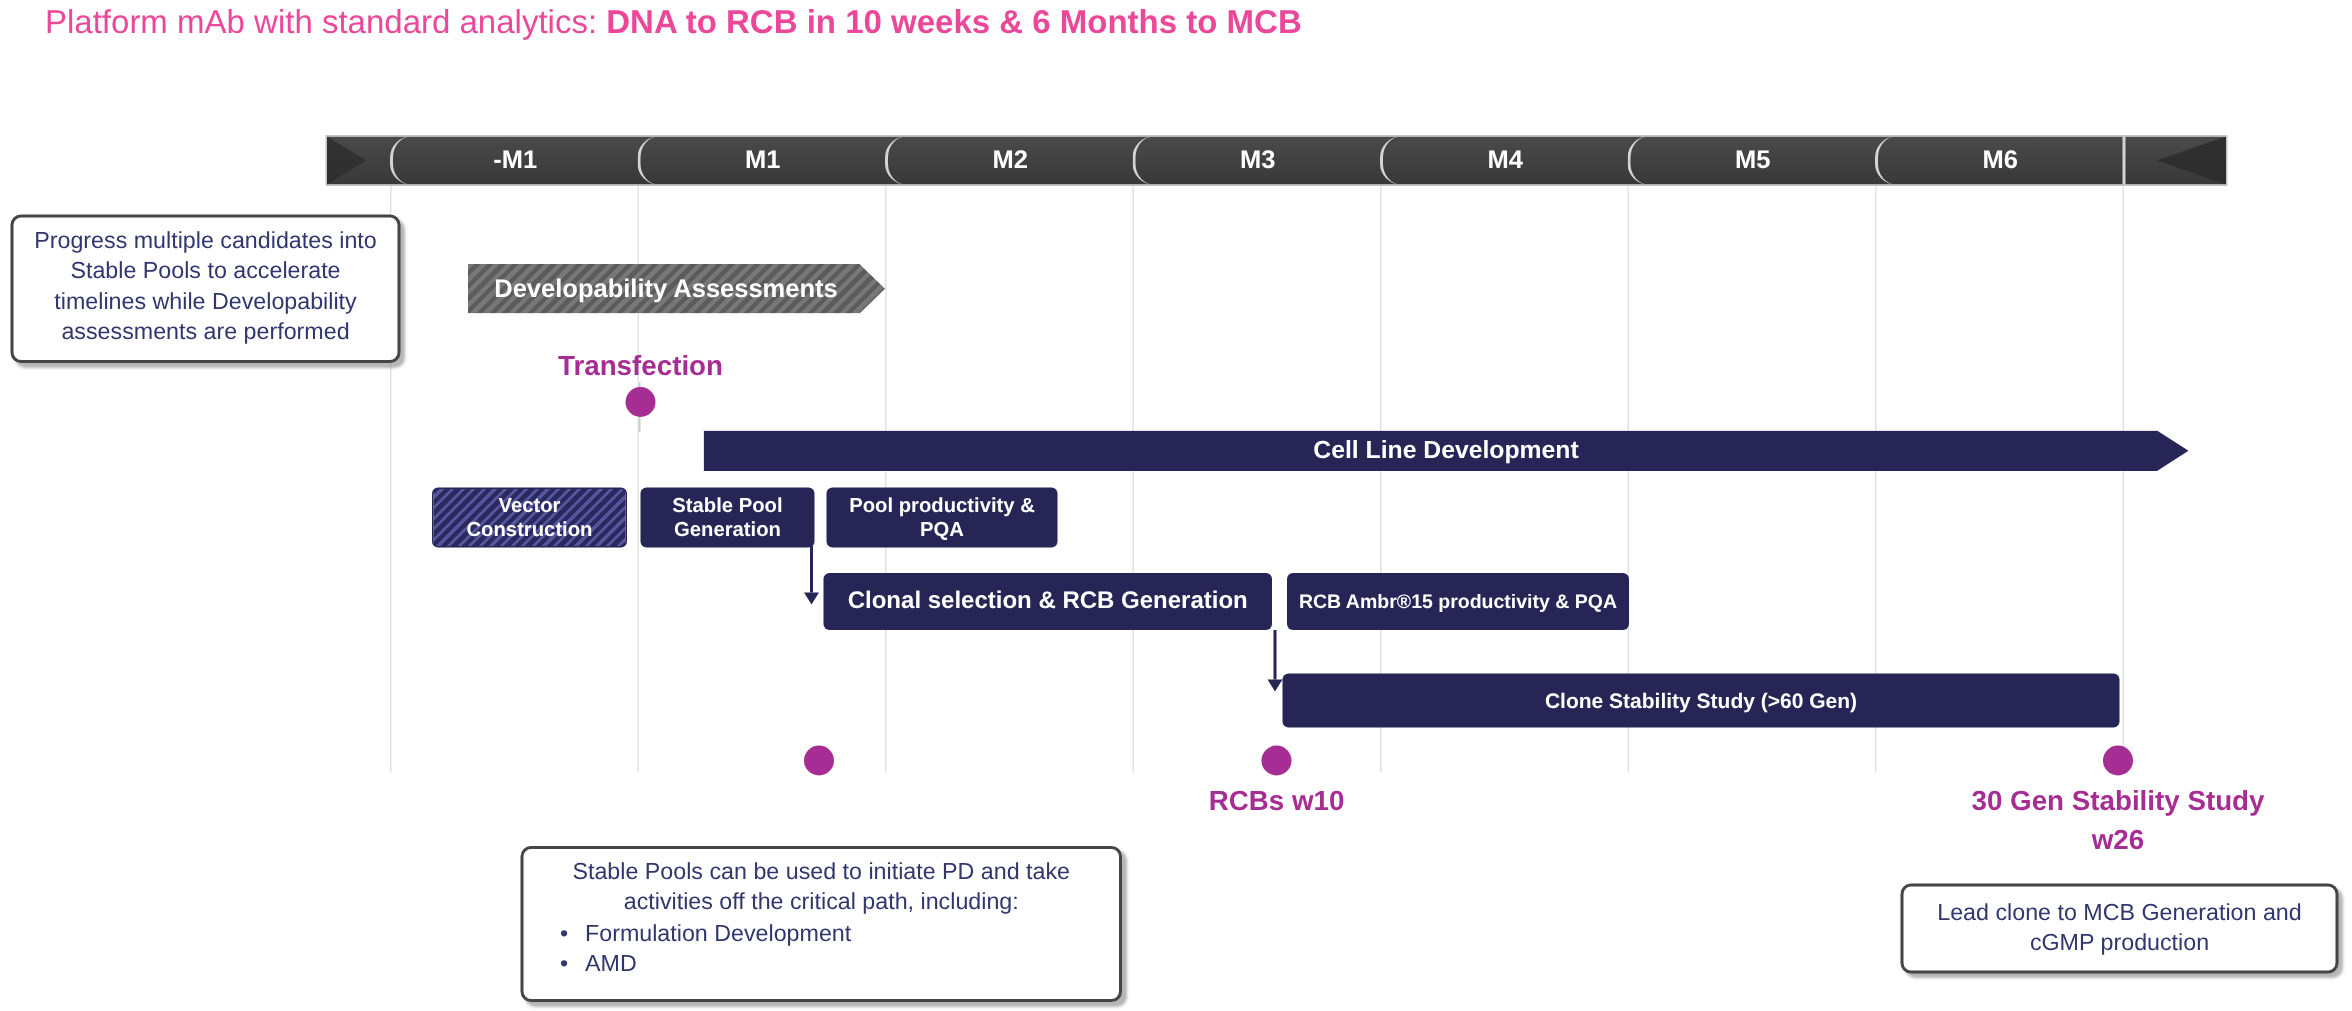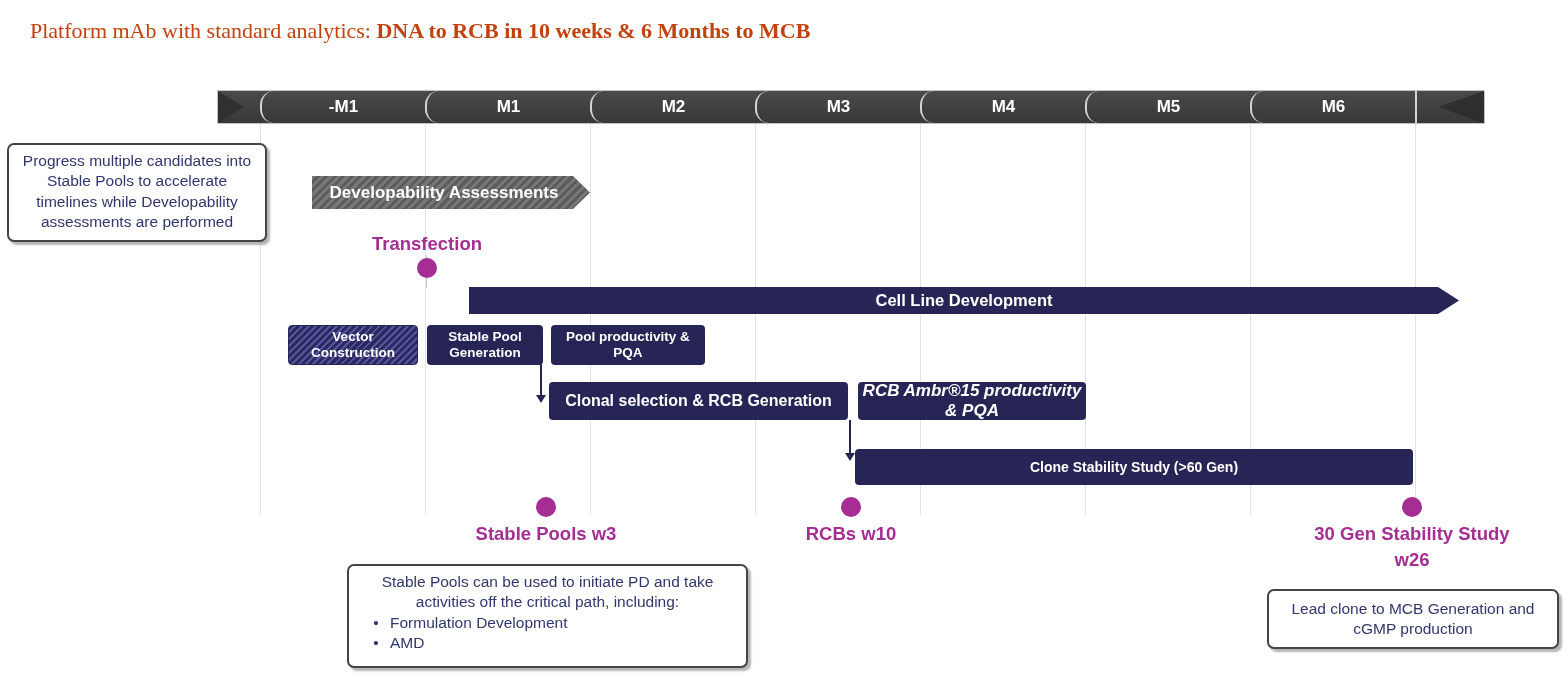--- a/index.html
+++ b/index.html
@@ -1,21 +1,21 @@
 <!DOCTYPE html>
 <html><head>
 <meta charset="utf-8">
 <style>
   * { margin:0; padding:0; box-sizing:border-box; }
   html,body { background:#ffffff; }
   body { font-family:"Liberation Sans","DejaVu Sans",sans-serif; }
   #stage { position:relative; width:1568px; height:674px; background:#ffffff; overflow:hidden; }
 
   
-  .page-title { position:absolute; left:30px; top:18px; font-size:22px; color:#c2410c; white-space:nowrap;font-family:Liberation Serif, serif; }
+  .page-title { position:absolute; left:30px; top:2px; font-size:22px; color:#ec4899; white-space:nowrap; }
   .page-title .hl { font-weight:bold; }
 
   
   .tl-header { position:absolute; left:218px; top:91px; width:1266px; height:32px;
                display:flex; background:linear-gradient(180deg,#4a4a4a,#383838);
                outline:1px solid #c4c4c4; }
   .tl-seg { position:relative; height:100%; display:flex; align-items:center; justify-content:center;
             color:#ffffff; font-size:17px; font-weight:bold; border-left:2px solid #d4d4d4; }
   .tl-seg.first { border-left:none; width:42px; }
   .tl-seg.month { width:165px;border-radius:14px; }
@@ -44,21 +44,21 @@
              padding-right:14px; }
   .bar-cld { left:425px; top:287px; width:990px; height:27px; font-size:16.5px; background:#262556;
              clip-path:polygon(0 0,calc(100% - 21px) 0,100% 50%,calc(100% - 21px) 100%,0 100%); }
   .task { position:absolute; background:#262556; border-radius:4px; color:#fff; font-weight:bold;
           display:flex; align-items:center; justify-content:center; text-align:center; line-height:1.15; }
   .task.hatched { background:repeating-linear-gradient(135deg,#2b2a5e 0 3px,#56549e 3px 5px); border:1px solid #262556; }
   .t-vector { left:288px; top:325px; width:130px; height:40px; font-size:13.5px; }
   .t-stablepool { left:427px; top:325px; width:116px; height:40px; font-size:13.5px; }
   .t-poolprod { left:551px; top:325px; width:154px; height:40px; font-size:13.5px; }
   .t-clonal { left:549px; top:382px; width:299px; height:38px; font-size:16px; }
-  .t-rcbambr { left:858px; top:382px; width:228px; height:38px; font-size:17px;font-style:italic; }
+  .t-rcbambr { left:858px; top:382px; width:228px; height:38px; font-size:13px; }
   .t-stability { left:855px; top:449px; width:558px; height:36px; font-size:14px; }
 
   
   .conn-line { position:absolute; width:2px; background:#262556; }
   .conn-arrow { position:absolute; width:0; height:0;
                 border-left:5px solid transparent; border-right:5px solid transparent;
                 border-top:8px solid #262556; }
 
   
   .ms-dot { position:absolute; width:20px; height:20px; border-radius:50%; background:#a62d93; }
@@ -139,21 +139,20 @@
   <div class="conn-arrow" style="left:845px; top:453px;"></div>
 
   <div class="task t-stability">
     <span>Clone Stability Study (&gt;60 Gen)</span>
   </div>
 
   <div class="ms-dot" style="left:536px; top:497px;"></div>
   <div class="ms-dot" style="left:841px; top:497px;"></div>
   <div class="ms-dot" style="left:1402px; top:497px;"></div>
 
-  <div class="ms-label" style="left:426px; top:521px; width:240px;">Stable Pools w3</div>
   <div class="ms-label" style="left:751px; top:521px; width:200px;">RCBs w10</div>
   <div class="ms-label" style="left:1262px; top:521px; width:300px;">
     <div>30 Gen Stability Study</div>
     <div>w26</div>
   </div>
 
   <div class="callout" style="left:347px; top:564px; width:401px; height:104px;">
     <div>Stable Pools can be used to initiate PD and take activities off the critical path, including:</div>
     <div class="bullet-row">
       <span>Formulation Development</span>

